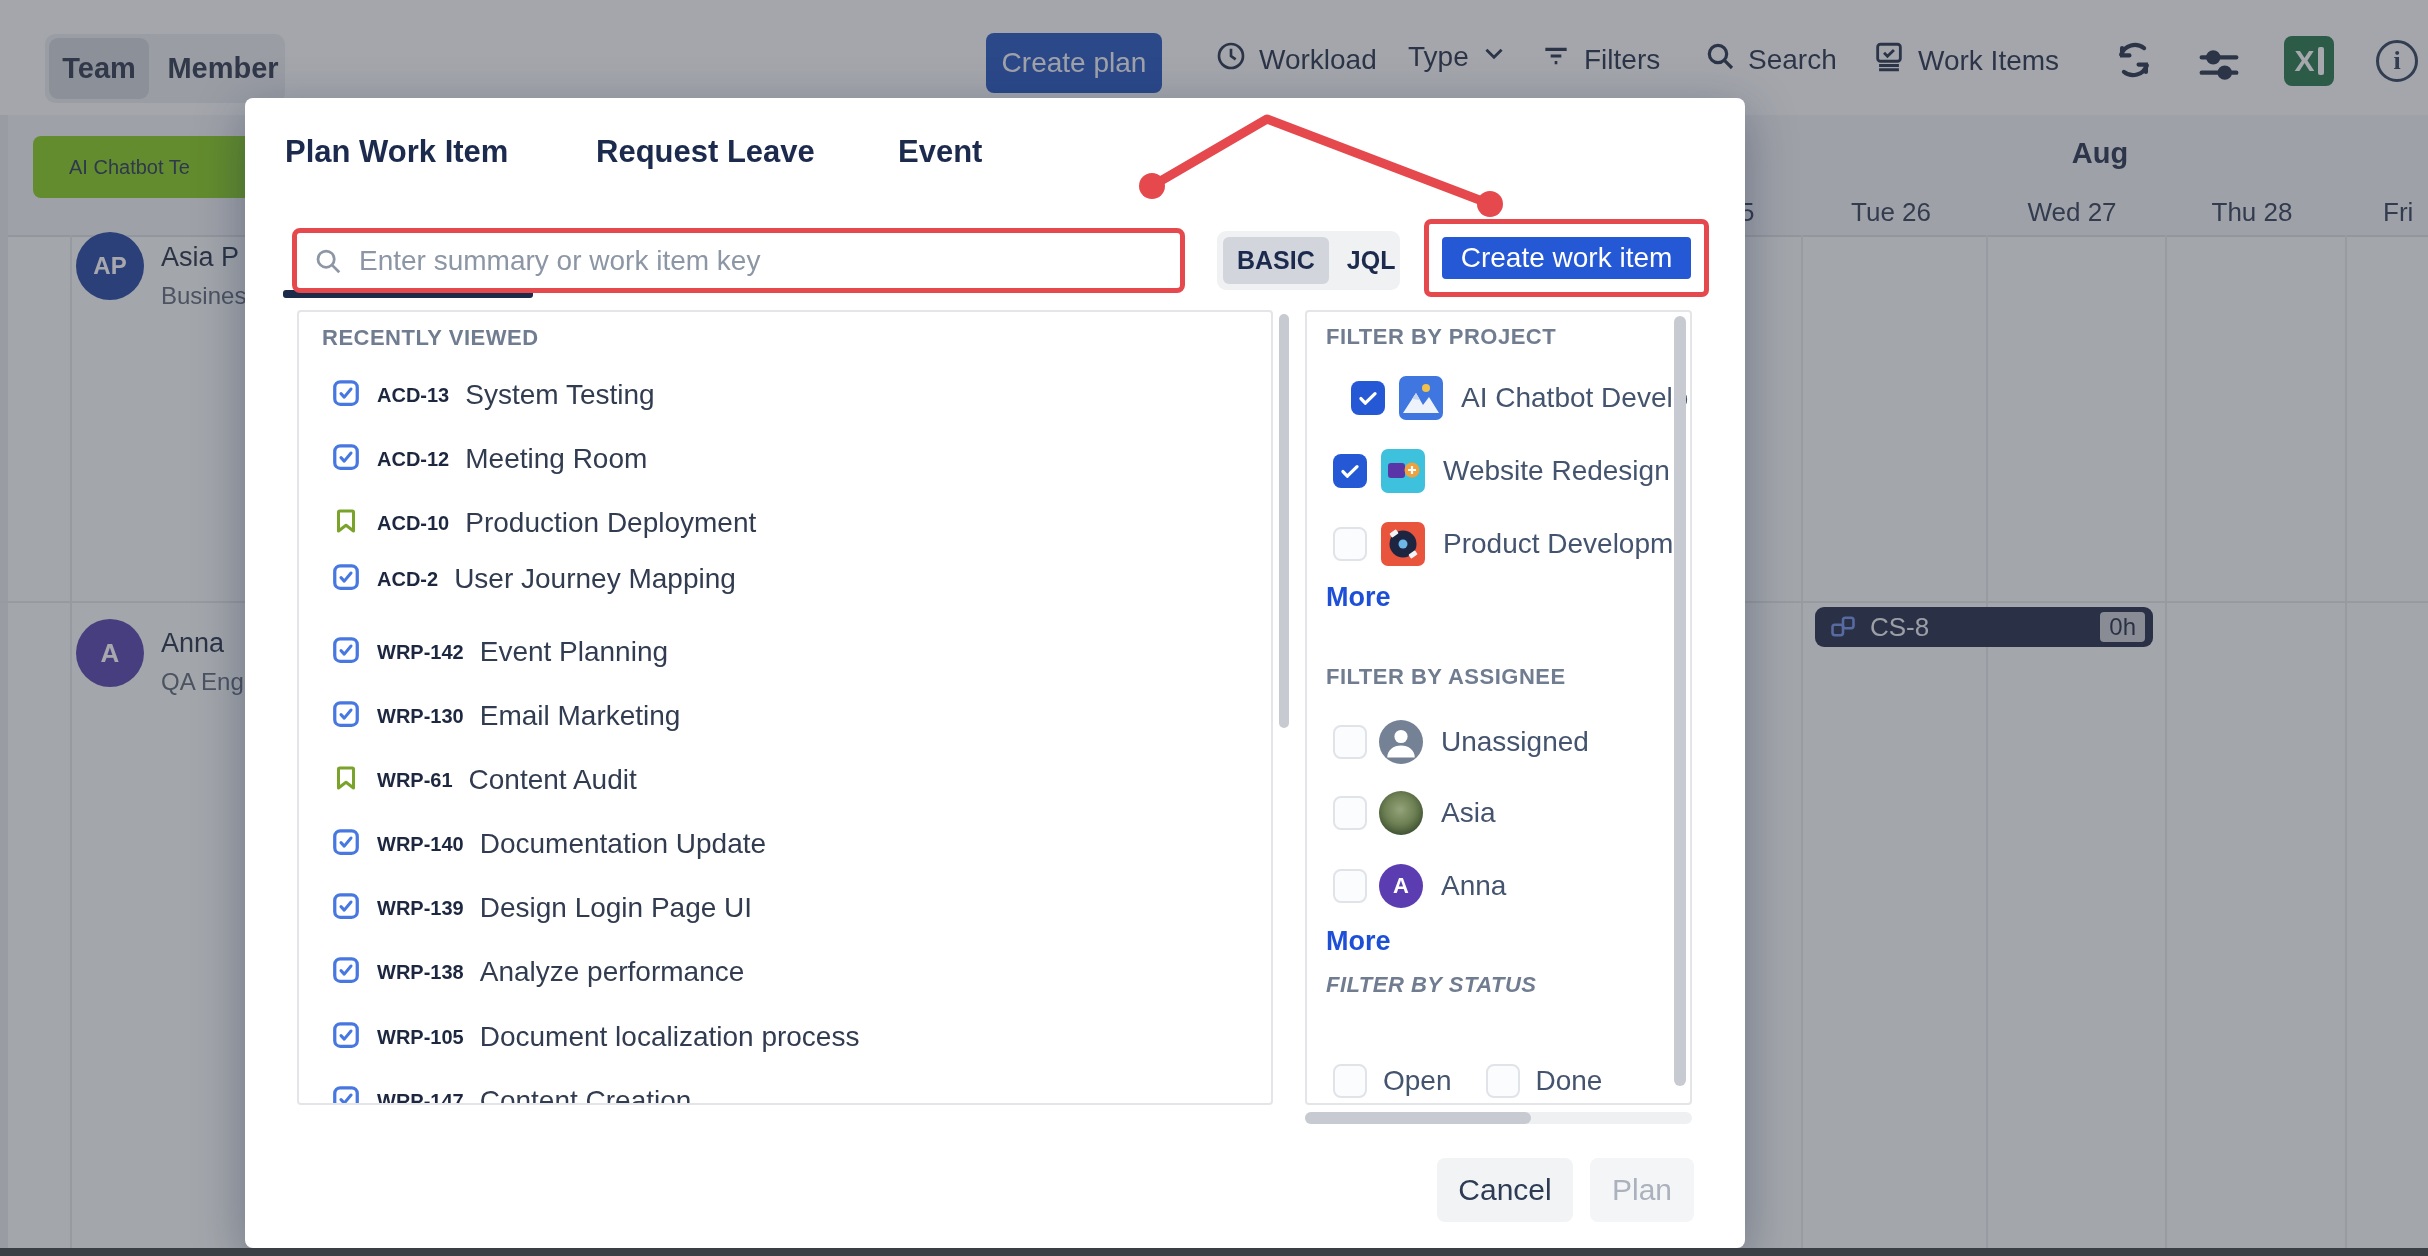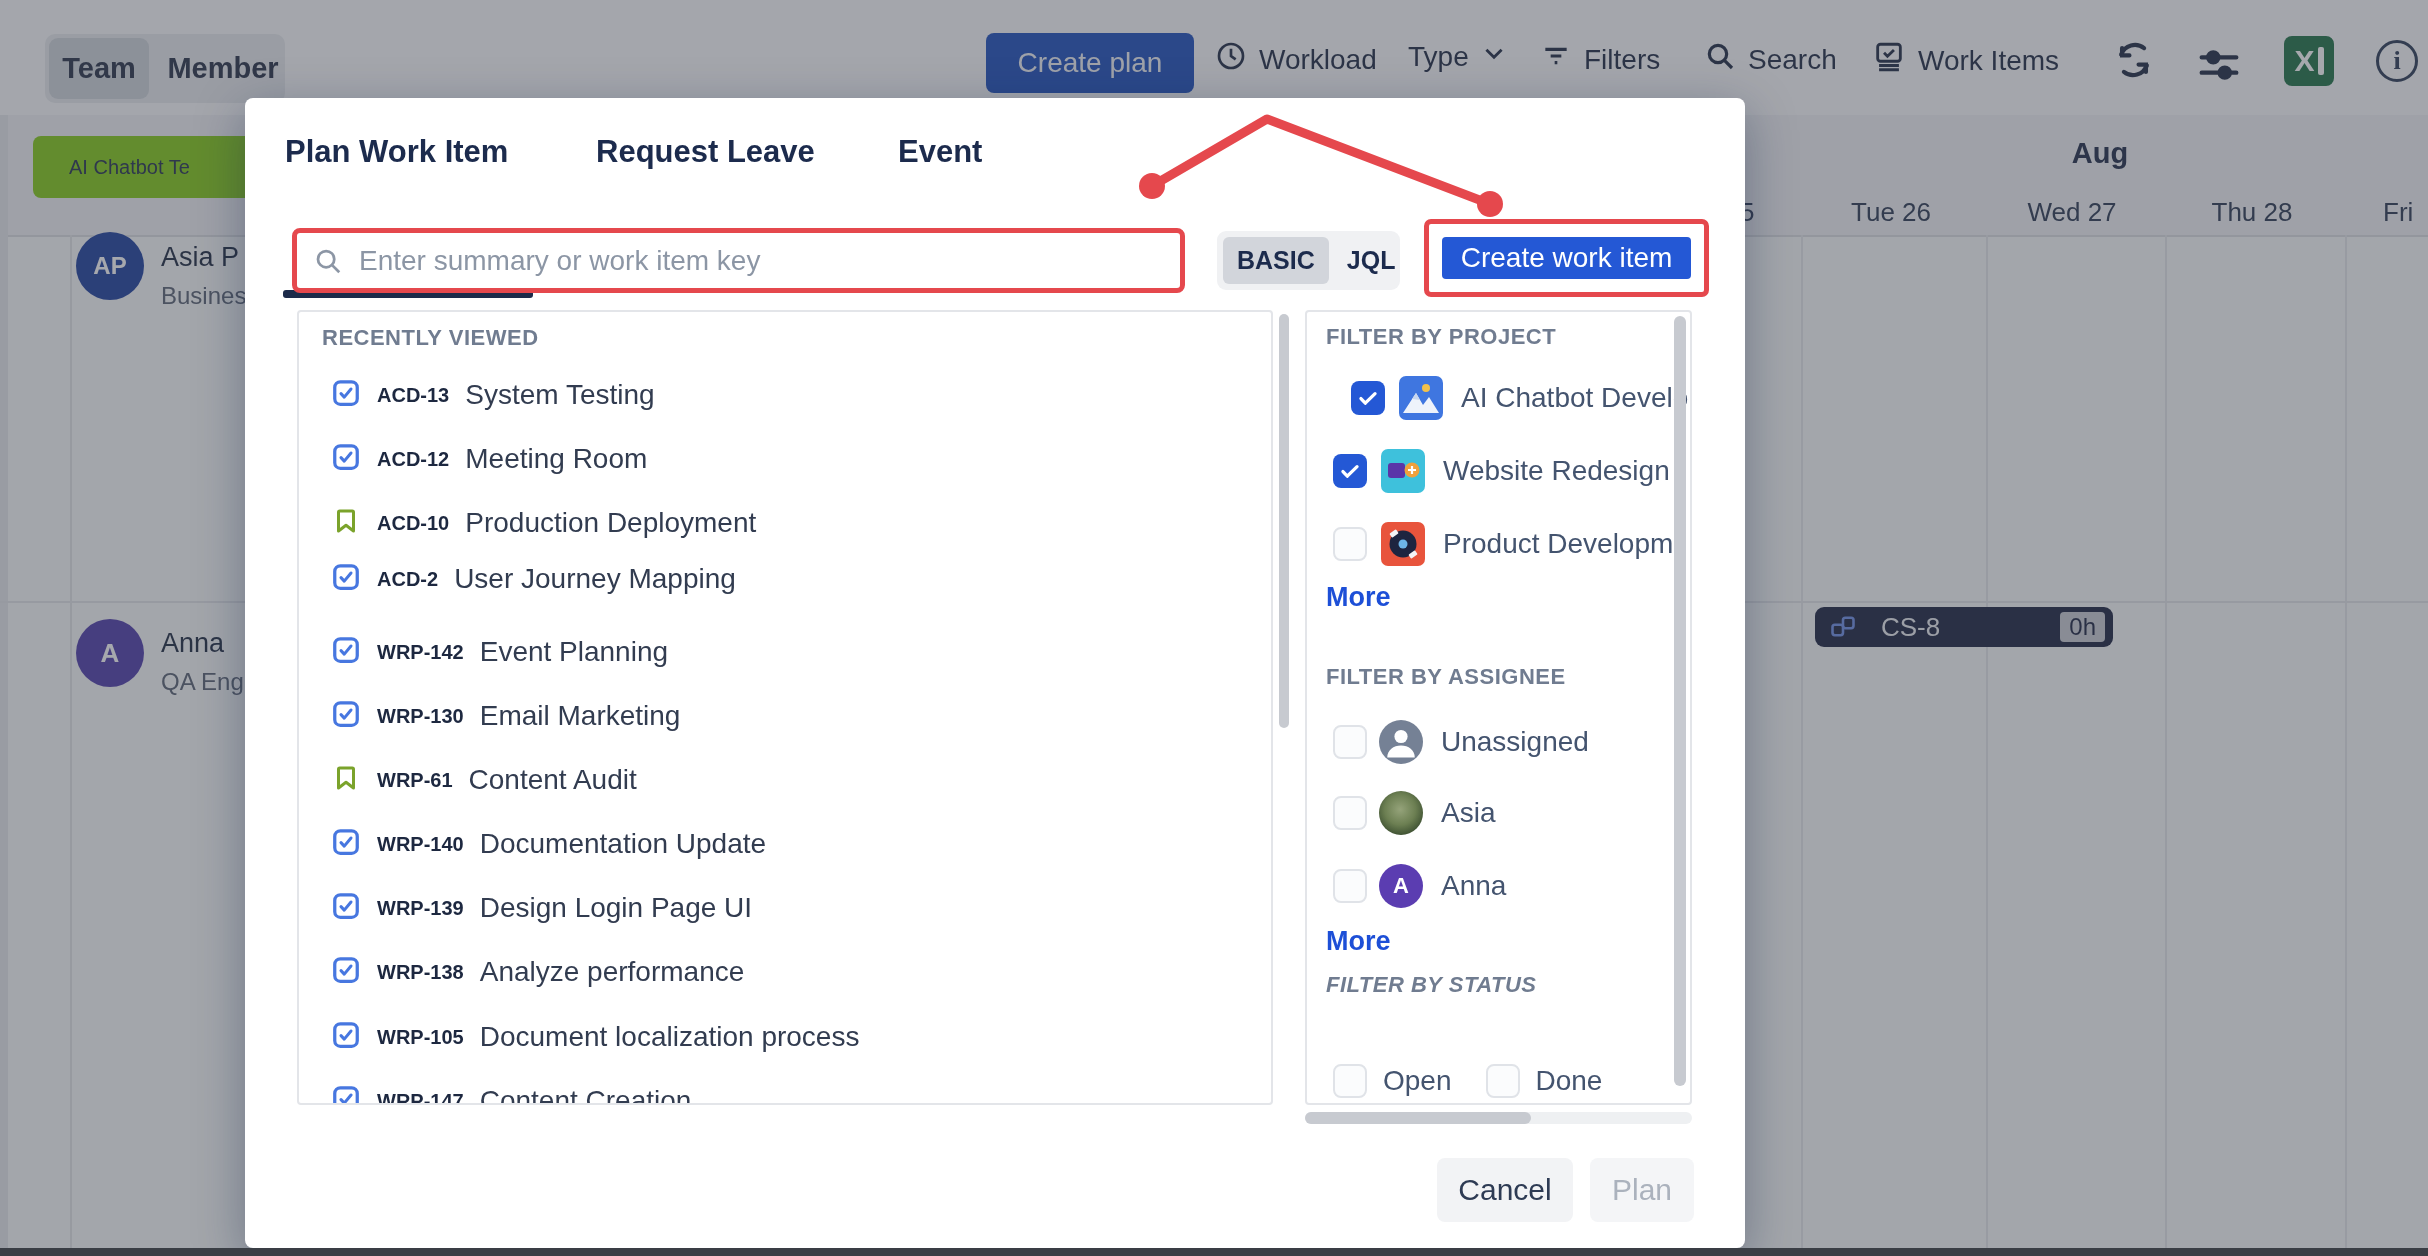--- a/index.html
+++ b/index.html
@@ -4,37 +4,37 @@
 <style>
   html,body{margin:0;padding:0;}
   body{width:2428px;height:1256px;position:relative;overflow:hidden;
        font-family:"Liberation Sans", sans-serif;background:#fafbfc;}
   .abs{position:absolute;}
   
   .topbar{left:0;top:0;width:2428px;height:115px;background:#fbfcfd;border-bottom:2px solid #d9dbdf;}
   .seg{left:45px;top:34px;width:240px;height:69px;background:#e9ebee;border-radius:10px;}
   .seg-chip{left:4px;top:4px;width:100px;height:61px;background:#d0d4da;border-radius:9px;}
   .seg-lbl{font-size:29px;font-weight:bold;color:#273147;line-height:61px;text-align:center;}
-  .btn-createplan{left:986px;top:33px;width:208px;height:60px;background:#1d4fbd;border-radius:8px;
+  .btn-createplan{left:986px;top:33px;width:176px;height:60px;background:#1d4fbd;border-radius:8px;
       color:#f2f4f8;font-size:28px;line-height:60px;text-align:center;}
   .navitem{display:flex;align-items:center;gap:12px;color:#1f2a44;font-size:28px;font-weight:500;}
   .hdr{left:0;top:115px;width:2428px;height:120px;background:#f2f3f5;border-bottom:2px solid #dcdee2;}
   .team-tab{left:33px;top:21px;width:260px;height:62px;background:#84cc16;border-radius:8px;
       color:#23304e;font-size:20px;line-height:62px;padding-left:36px;box-sizing:border-box;}
   .month{color:#202c48;font-size:29px;font-weight:600;}
   .day{color:#2b3852;font-size:26px;font-weight:500;}
   .gridline{width:2px;background:#e6e8ea;top:235px;height:1013px;}
   .rowsep{left:0;top:601px;width:2428px;height:2px;background:#e4e6e9;}
   .leftrail{left:0;top:115px;width:8px;height:1133px;background:#e7e9ec;}
   .raily{left:70px;top:235px;width:2px;height:1013px;background:#e3e5e8;}
   .avatar{border-radius:50%;color:#fff;font-weight:bold;display:flex;align-items:center;justify-content:center;}
   .pname{color:#1d2940;font-size:27px;}
   .prole{color:#596273;font-size:24px;}
-  .cs8{left:1815px;top:607px;width:298px;height:40px;background:#1b2240;border-radius:9px;
-       display:flex;align-items:center;padding:0 8px 0 14px;box-sizing:border-box;gap:24px;}
+  .cs8{left:1815px;top:607px;width:338px;height:40px;background:#1b2240;border-radius:9px;
+       display:flex;align-items:center;padding:0 8px 0 14px;box-sizing:border-box;gap:13px;}
   .cs8 .key{color:#eceef3;font-size:26px;flex:1;}
   .cs8 .chip{background:#c9ccd3;color:#1b2240;font-size:24px;font-weight:500;border-radius:4px;padding:1px 9px;}
   
   .dim{left:0;top:0;width:2428px;height:1248px;background:rgba(60,66,77,0.46);}
   .bottomstrip{left:0;top:1248px;width:2428px;height:8px;background:#3a3e45;}
   
   .modal{left:245px;top:98px;width:1500px;height:1150px;background:#ffffff;border-radius:8px;
          box-shadow:0 14px 50px rgba(9,30,66,0.35);}
   .tab{font-size:31px;font-weight:600;color:#1c2b4d;}
   .tab-underline{left:38px;top:192px;width:250px;height:8px;background:#1c2b4a;border-radius:3px;}

